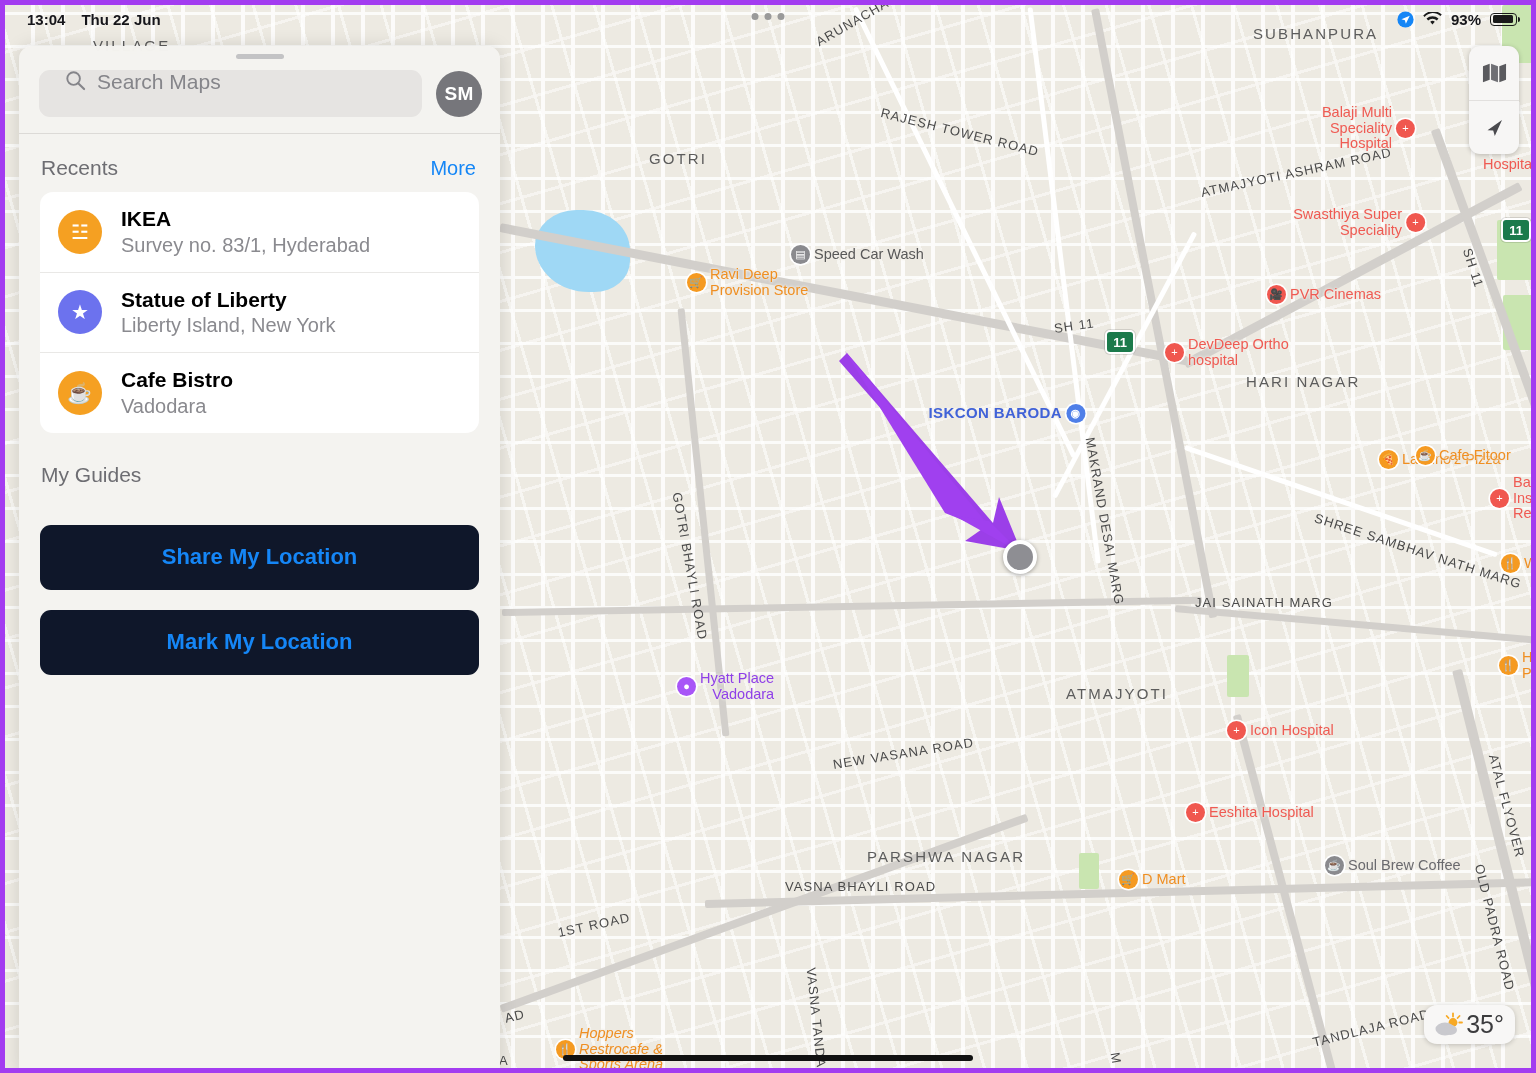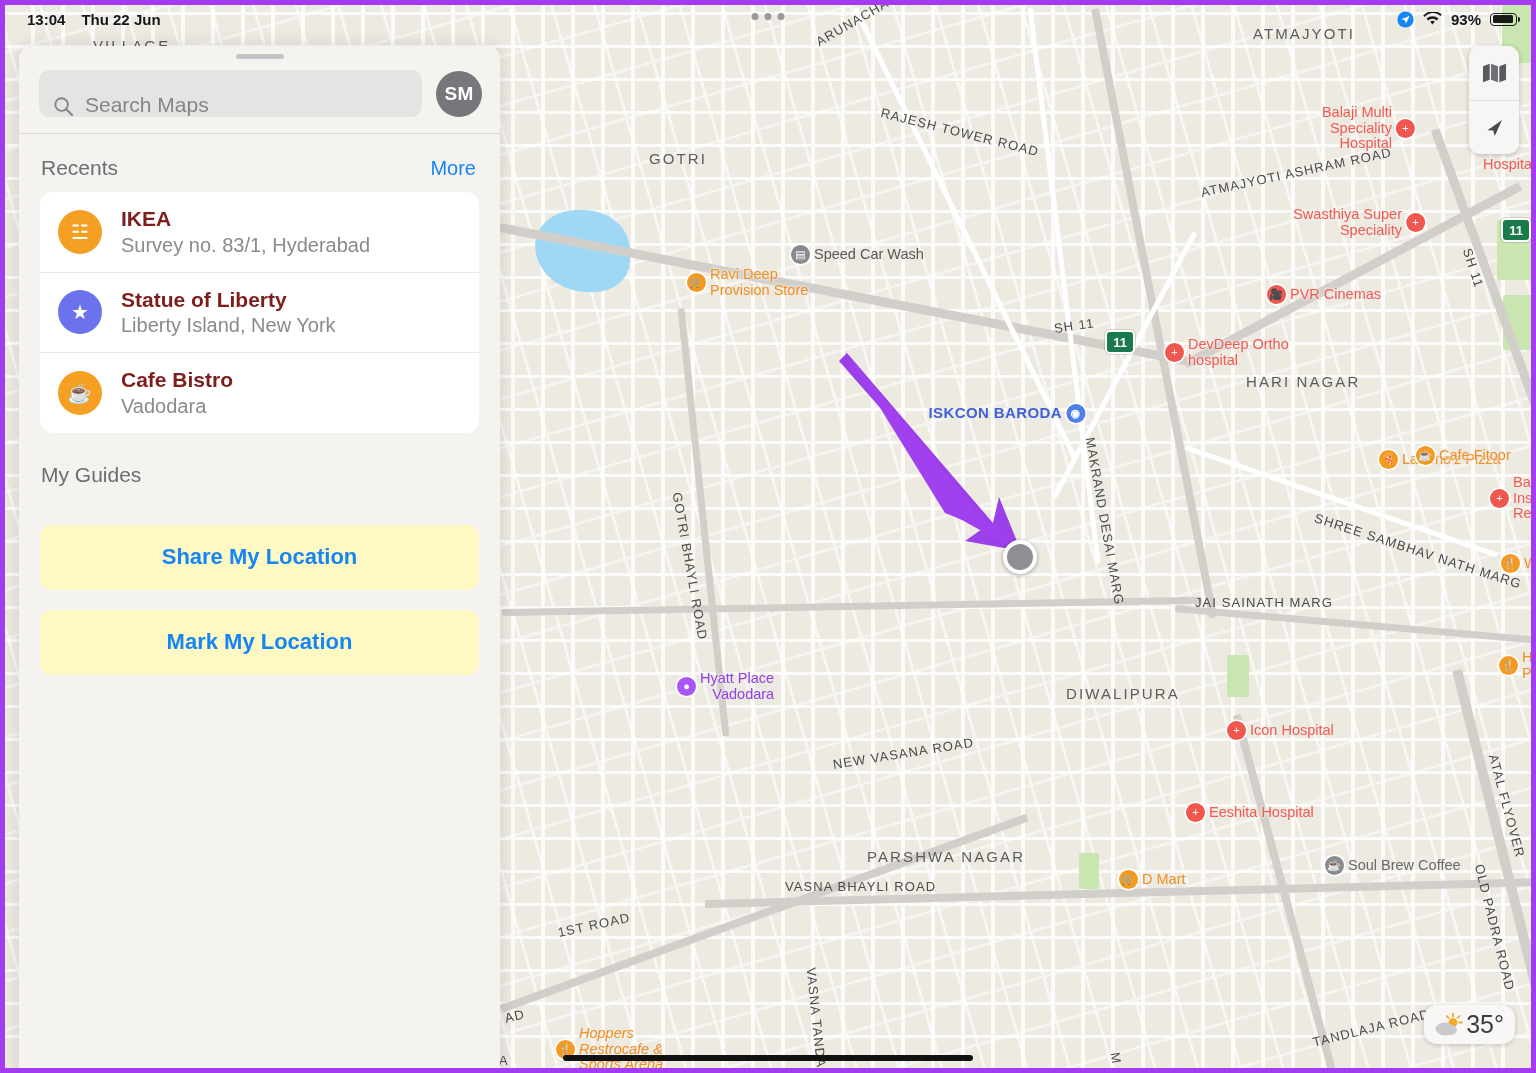--- a/index.html
+++ b/index.html
@@ -155,22 +155,22 @@
     backdrop-filter:blur(24px);
   }
   #grabber {
     width:48px;height:5px;border-radius:3px;background:#c3c3c5;
     margin:8px auto 0;
   }
   #searchrow { display:flex; align-items:center; gap:14px; padding:11px 18px 16px 20px; }
   #searchbox {
     flex:1; height:47px; border-radius:11px;
     background:#e6e4e2;
-    display:flex; align-items:flex-end; gap:11px;
-    padding:0 14px;
+    display:flex; align-items:flex-start; gap:11px;
+    padding:0 26px;
   }
   #searchbox .mag { flex:none; }
   #searchbox input {
     border:0; background:transparent; outline:none;
     font-family:"Liberation Sans", sans-serif;
     font-size:21px; color:#3a3a3c; width:100%;
   }
   #searchbox input::placeholder { color:#85858a; }
   #avatar {
     width:46px;height:46px;border-radius:50%;
@@ -192,33 +192,33 @@
   .card {
     margin:0 21px; background:#fff; border-radius:13px; overflow:hidden;
   }
   .row { display:flex; align-items:center; gap:19px; padding:14px 18px; min-height:78px; }
   .row + .row { border-top:1px solid #e9e8e6; }
   .rowicon {
     width:44px;height:44px;border-radius:50%;
     display:flex;align-items:center;justify-content:center;
     flex:none; color:#fff;
   }
-  .rowtext .t1 { font-size:21px; font-weight:700; color:#7f1d1d; line-height:1.22; }
+  .rowtext .t1 { font-size:21px; font-weight:700; color:#000000; line-height:1.22; }
   .rowtext .t2 { font-size:20px; color:#8a8a8f; line-height:1.3; }
 
   .guide-thumb {
     width:58px;height:58px;border-radius:10px;background:#e6e5e3;flex:none;
     display:flex;align-items:center;justify-content:center;
   }
   .row.guide { min-height:92px; gap:22px; padding:16px 18px; }
   .newguide-label { font-size:22px; font-weight:700; color:#1586f6; }
 
   .bigbtn {
     margin:0 21px 20px; height:65px; border-radius:11px;
-    background:#fef9c3;
+    background:#0f172a;
     display:flex; align-items:center; justify-content:center;
     font-size:22px; font-weight:700; color:#1586f6;
     cursor:pointer;
   }
   #btns { padding-top:26px; }
   #terms {
     padding:4px 0 0 22px; font-size:16px; color:#8c8c91;
     display:flex; align-items:center; gap:1px;
   }
 
@@ -287,24 +287,24 @@
 
     <svg id="arrow" viewBox="0 0 240 230">
       <polygon points="22,8 168,178 174,152 196,206 140,196 160,182 14,16" fill="#9b3fe8"></polygon>
       <path d="M20,6 L170,188 L120,168 Z" fill="#a040ef"></path>
       <path d="M196,208 L128,170 L164,176 Z" fill="#a040ef"></path>
     </svg>
     <div id="marker" style="left:998px;top:535px;"></div>
 
     <div id="arealabels">
           <div class="arealabel" style="left: 88px; top: 32px;">VILLAGE</div>
-          <div class="arealabel" style="left: 1248px; top: 20px;">ATMAJYOTI</div>
+          <div class="arealabel" style="left: 1248px; top: 20px;">SUBHANPURA</div>
           <div class="arealabel" style="left: 644px; top: 145px;">GOTRI</div>
           <div class="arealabel" style="left: 1241px; top: 368px;">HARI NAGAR</div>
-          <div class="arealabel" style="left: 1061px; top: 680px;">DIWALIPURA</div>
+          <div class="arealabel" style="left: 1061px; top: 680px;">ATMAJYOTI</div>
           <div class="arealabel" style="left: 862px; top: 843px;">PARSHWA NAGAR</div>
         </div>
     <div id="roadlabels">
           <div class="roadlabel" style="left: 812px; top: 30px; transform: rotate(-30deg);">ARUNACHAL</div>
           <div class="roadlabel" style="left: 876px; top: 100px; transform: rotate(14deg);">RAJESH TOWER ROAD</div>
           <div class="roadlabel" style="left: 1196px; top: 180px; transform: rotate(-12deg);">ATMAJYOTI ASHRAM ROAD</div>
           <div class="roadlabel" style="left: 1049px; top: 316px; transform: rotate(-8deg);">SH 11</div>
           <div class="roadlabel" style="left: 1462px; top: 236px; transform: rotate(72deg);">SH 11</div>
           <div class="roadlabel" style="left: 672px; top: 480px; transform: rotate(80deg);">GOTRI BHAYLI ROAD</div>
           <div class="roadlabel" style="left: 1085px; top: 425px; transform: rotate(80deg);">MAKRAND DESAI MARG</div>

